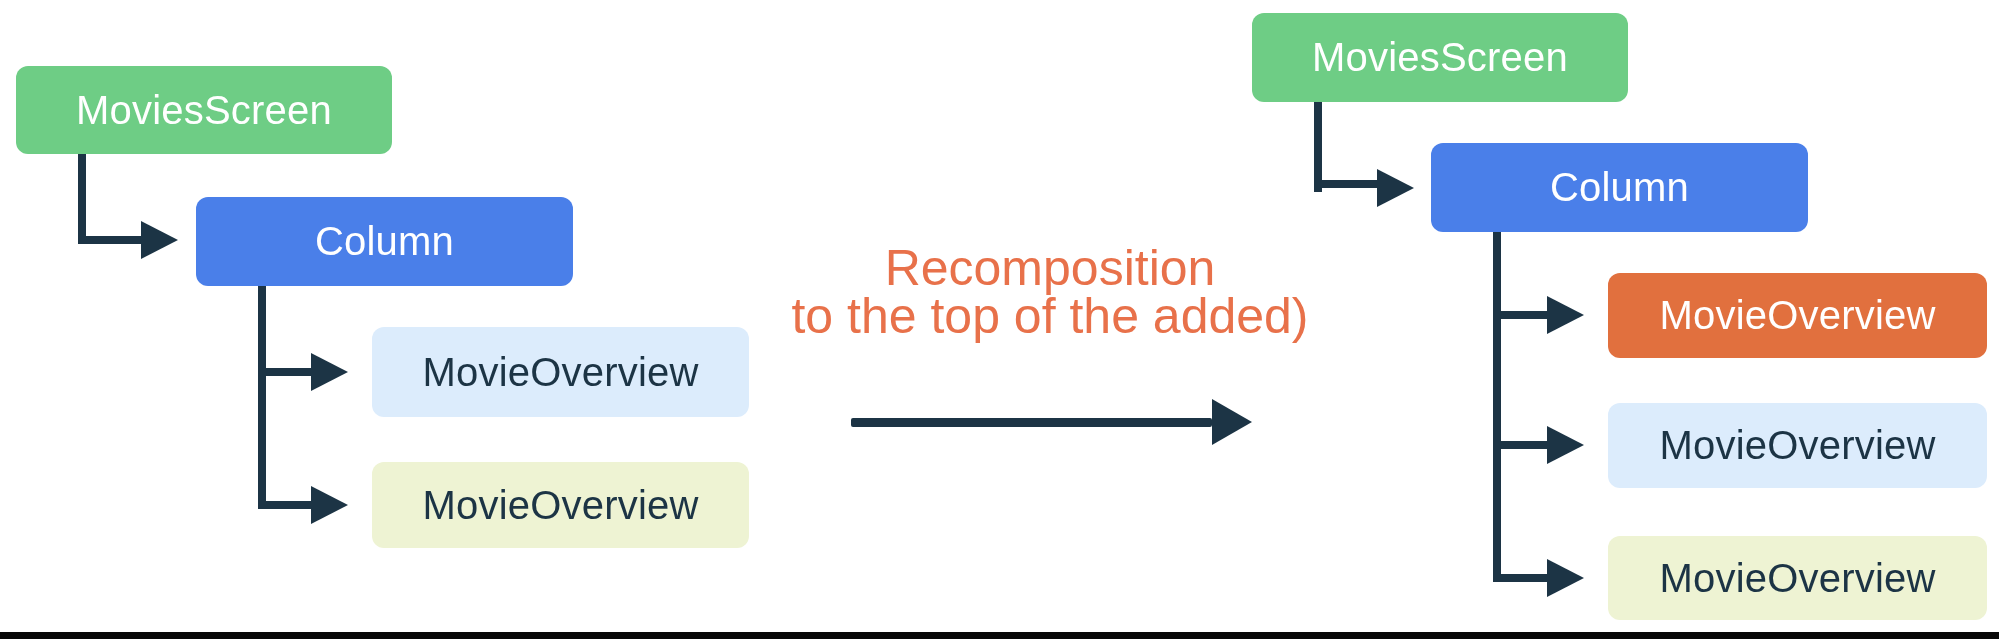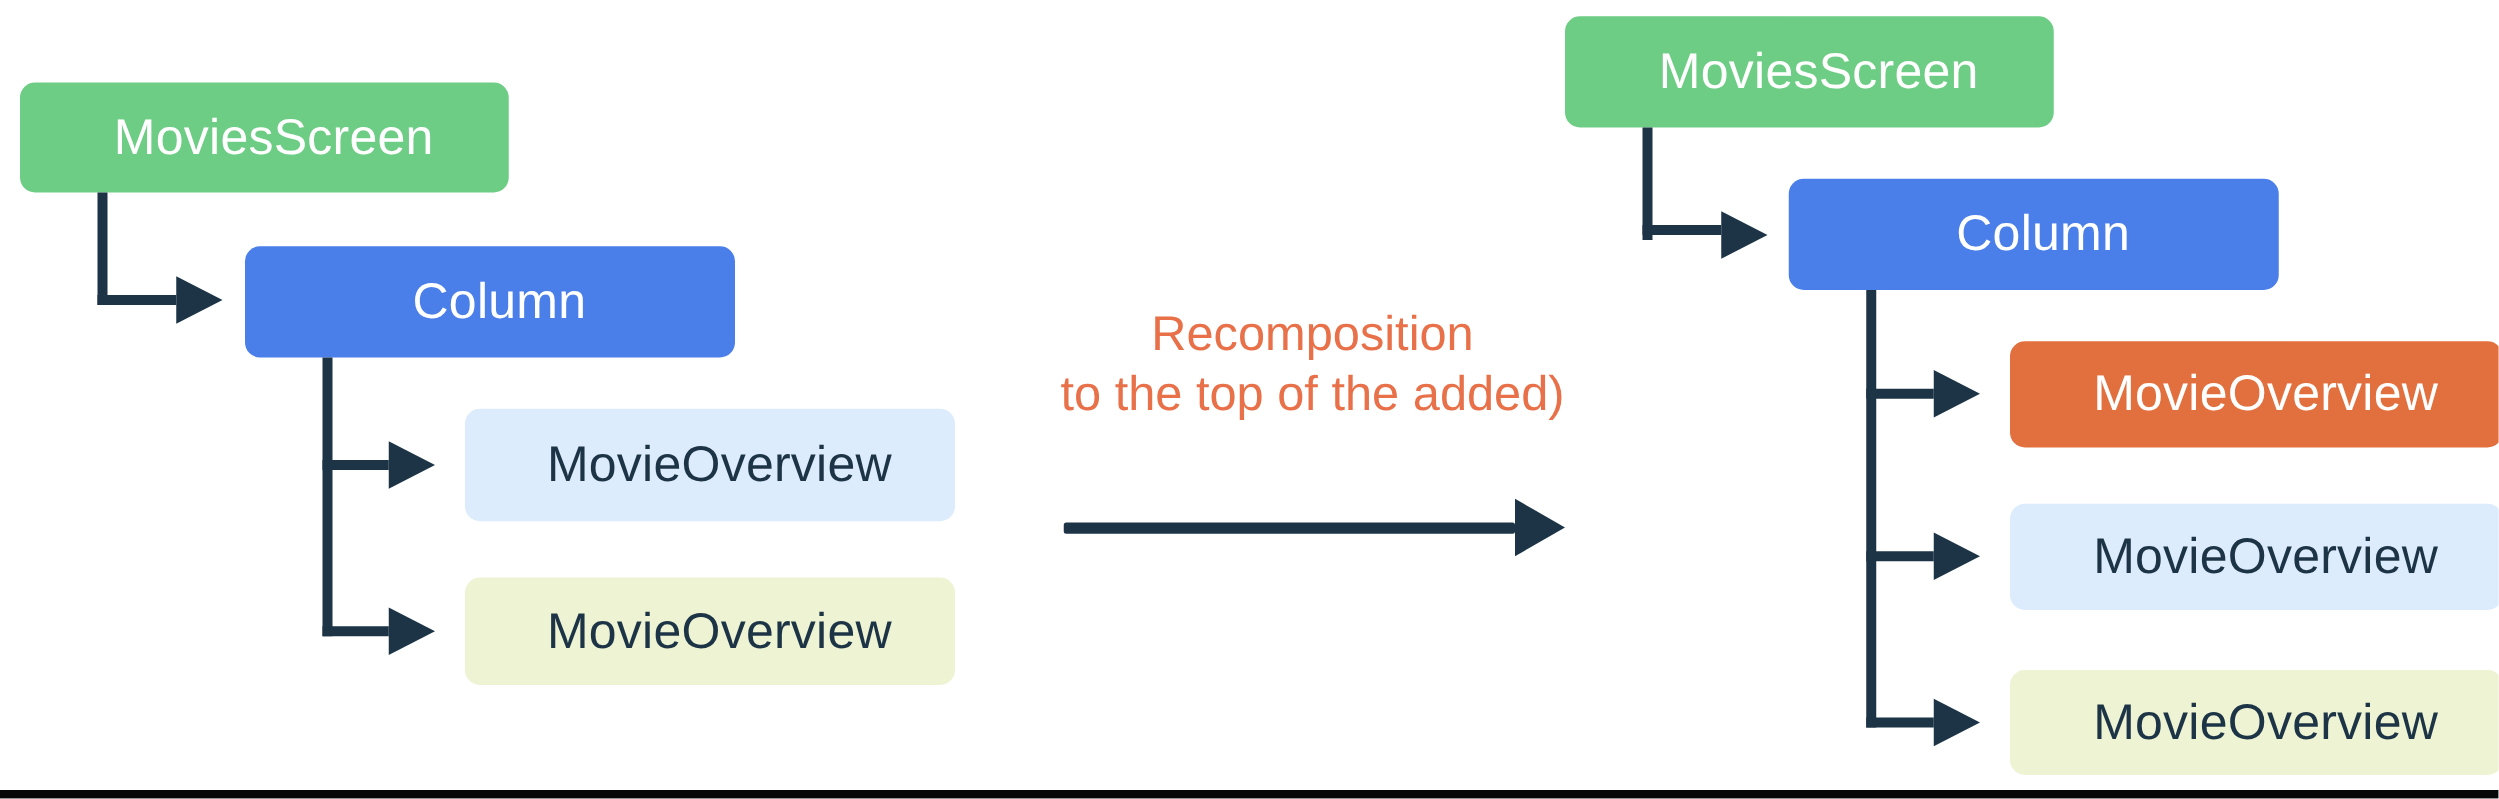--- a/index.html
+++ b/index.html
@@ -4,21 +4,20 @@
 <style>
   html,body{margin:0;padding:0;background:#ffffff;}
   .stage{
     position:relative;width:1999px;height:639px;background:#ffffff;overflow:hidden;
     font-family:"Liberation Sans", sans-serif;
   }
   .node{
     position:absolute;display:flex;align-items:center;justify-content:center;
     border-radius:12px;font-size:40px;font-weight:500;letter-spacing:0.2px;
     white-space:nowrap;
-    padding-left:15px;
   }
   
   .ln-screen{left:16px;top:66px;width:376px;height:88px;}
   .ln-column{left:196px;top:197px;width:377px;height:89px;}
   .ln-child1{left:372px;top:327px;width:377px;height:90px;}
   .ln-child2{left:372px;top:462px;width:377px;height:86px;}
   
   .rn-screen{left:1252px;top:13px;width:376px;height:89px;}
   .rn-column{left:1431px;top:143px;width:377px;height:89px;}
   .rn-child1{left:1608px;top:273px;width:379px;height:85px;}
@@ -44,21 +43,21 @@
   .l-a1{left:141px;top:221px;}
   .l-a2{left:311px;top:353px;}
   .l-a3{left:311px;top:486px;}
   .r-a1{left:1377px;top:169px;}
   .r-a2{left:1547px;top:296px;}
   .r-a3{left:1547px;top:426px;}
   .r-a4{left:1547px;top:559px;}
   
   .transition-label{
     position:absolute;left:790px;top:244px;width:520px;text-align:center;
-    font-size:39px;line-height:48px;font-weight:500;
+    font-size:50px;line-height:48px;font-weight:500;
   }
   .big-arrow-shaft{position:absolute;left:851px;top:418px;width:361px;height:9px;border-radius:2px;}
   .big-arrow-head{position:absolute;left:1212px;top:399px;width:0;height:0;
       border-top:23px solid transparent;border-bottom:23px solid transparent;
       border-left:40px solid #1c3445;}
   .bottom-bar{position:absolute;left:0;top:632px;width:1999px;height:7px;}
 </style>
 </head>
 <body>
 

